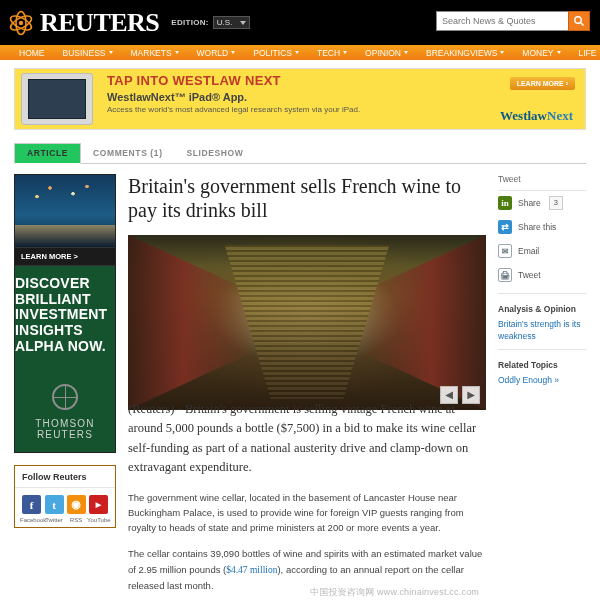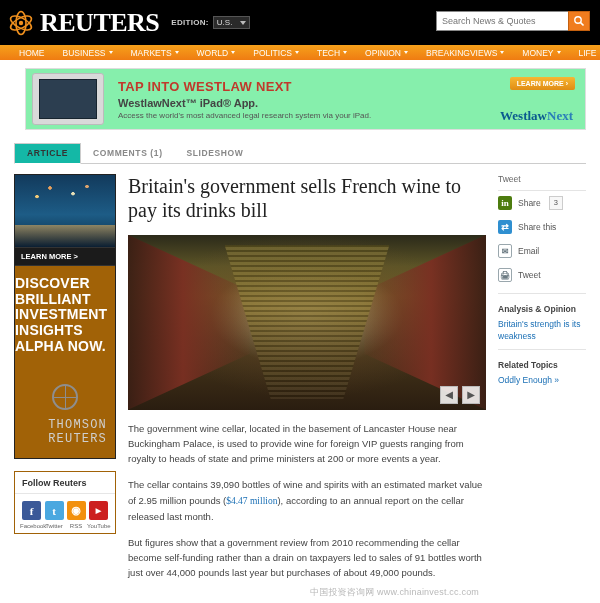--- a/index.html
+++ b/index.html
@@ -111,26 +111,25 @@
   }
   .nav-caret {
     width: 0; height: 0;
     border-left: 2.5px solid transparent;
     border-right: 2.5px solid transparent;
     border-top: 3.5px solid #ffffff;
   }
 
   
   .ad-banner {
-    margin: 8px 14px 0 25px;
+    margin: 8px 14px 0 14px;
     height: 62px;
     border: 1px solid #dddddd;
-    background: #86efac;
-    display: flex;
-    align-items: center;
+    background: #fde047;
+    display: flex;
     padding: 4px 6px;
     position: relative;
   }
   .ad-tablet {
     width: 72px; height: 52px;
     background: #d9d9d9;
     border: 1px solid #bbb;
     border-radius: 3px;
     display: flex; align-items: center; justify-content: center;
     flex: 0 0 auto;
@@ -185,37 +184,37 @@
     letter-spacing: 0.6px;
     padding: 4px 12px 5px 12px;
     text-transform: uppercase;
     cursor: pointer;
   }
   .tab.active {
     color: #333333;
     border: 1px solid #cccccc;
     border-bottom: 1px solid #ffffff;
     margin-bottom: -1px;
-    background: #14b8a6;
+    background: #22c55e;
   }
 
   
   .layout {
     display: flex;
     padding: 10px 14px 0 14px;
     gap: 12px;
   }
   .col-left { width: 102px; flex: 0 0 102px; }
   .col-mid  { flex: 1 1 auto; }
   .col-right { width: 88px; flex: 0 0 88px; }
 
   
   .tower {
     width: 102px;
-    background: #a16207;
+    background: #14532d;
     color: #ffffff;
     border: 1px solid #222;
   }
   .tower-img {
     height: 72px;
     background:
       radial-gradient(circle at 22% 30%, rgba(255,210,120,0.95) 0 1.5px, rgba(0,0,0,0) 2px),
       radial-gradient(circle at 35% 18%, rgba(255,170,90,0.9) 0 1.5px, rgba(0,0,0,0) 2px),
       radial-gradient(circle at 58% 26%, rgba(255,240,190,0.9) 0 1.5px, rgba(0,0,0,0) 2px),
       radial-gradient(circle at 72% 16%, rgba(255,180,110,0.85) 0 1.5px, rgba(0,0,0,0) 2px),
@@ -261,25 +260,24 @@
     content: "";
     position: absolute; left: 50%; top: 0; bottom: 0;
     width: 1px; background: #8e8e8e;
   }
   .tower-globe:after {
     content: "";
     position: absolute; top: 50%; left: 0; right: 0;
     height: 1px; background: #8e8e8e;
   }
   .tower-brand {
-    font-size: 12px;
+    font-size: 10px;
     letter-spacing: 1.2px;
     color: #cfcfcf;
-    font-family: Liberation Mono, monospace;
-    text-align: right;
+    font-family: Liberation Sans, sans-serif;
   }
 
   
   .follow-box {
     margin-top: 12px;
     border: 1px solid #a16207;
     width: 102px;
   }
   .follow-title {
     font-size: 9px;
@@ -593,20 +591,21 @@
 
       <div class="photo-wrap">
         <div class="cellar"></div>
         <div class="cellar-left"></div>
         <div class="cellar-right"></div>
         <div class="cellar-vault"></div>
         <div class="photo-arrow prev">◀</div>
         <div class="photo-arrow next">▶</div>
       </div>
 
+      <p class="lede">(Reuters) - Britain's government is selling vintage French wine at around 5,000 pounds a bottle ($7,500) in a bid to make its wine cellar self-funding as part of a national austerity drive and clamp-down on extravagant expenditure.</p>
       <p class="body-p">The government wine cellar, located in the basement of Lancaster House near Buckingham Palace, is used to provide wine for foreign VIP guests ranging from royalty to heads of state and prime ministers at 200 or more events a year.</p>
       <p class="body-p">
         <span>The cellar contains 39,090 bottles of wine and spirits with an estimated market value of 2.95 million pounds (</span><span class="inline-link">$4.47 million</span><span>), according to an annual report on the cellar released last month.</span>
       </p>
       <p class="body-p">But figures show that a government review from 2010 recommending the cellar become self-funding rather than a drain on taxpayers led to sales of 91 bottles worth just over 44,000 pounds last year but purchases of about 49,000 pounds.</p>
     </div>
 
     <div class="col-right">
       <div class="rail-tweet">Tweet</div>
       <div class="rail-item">

